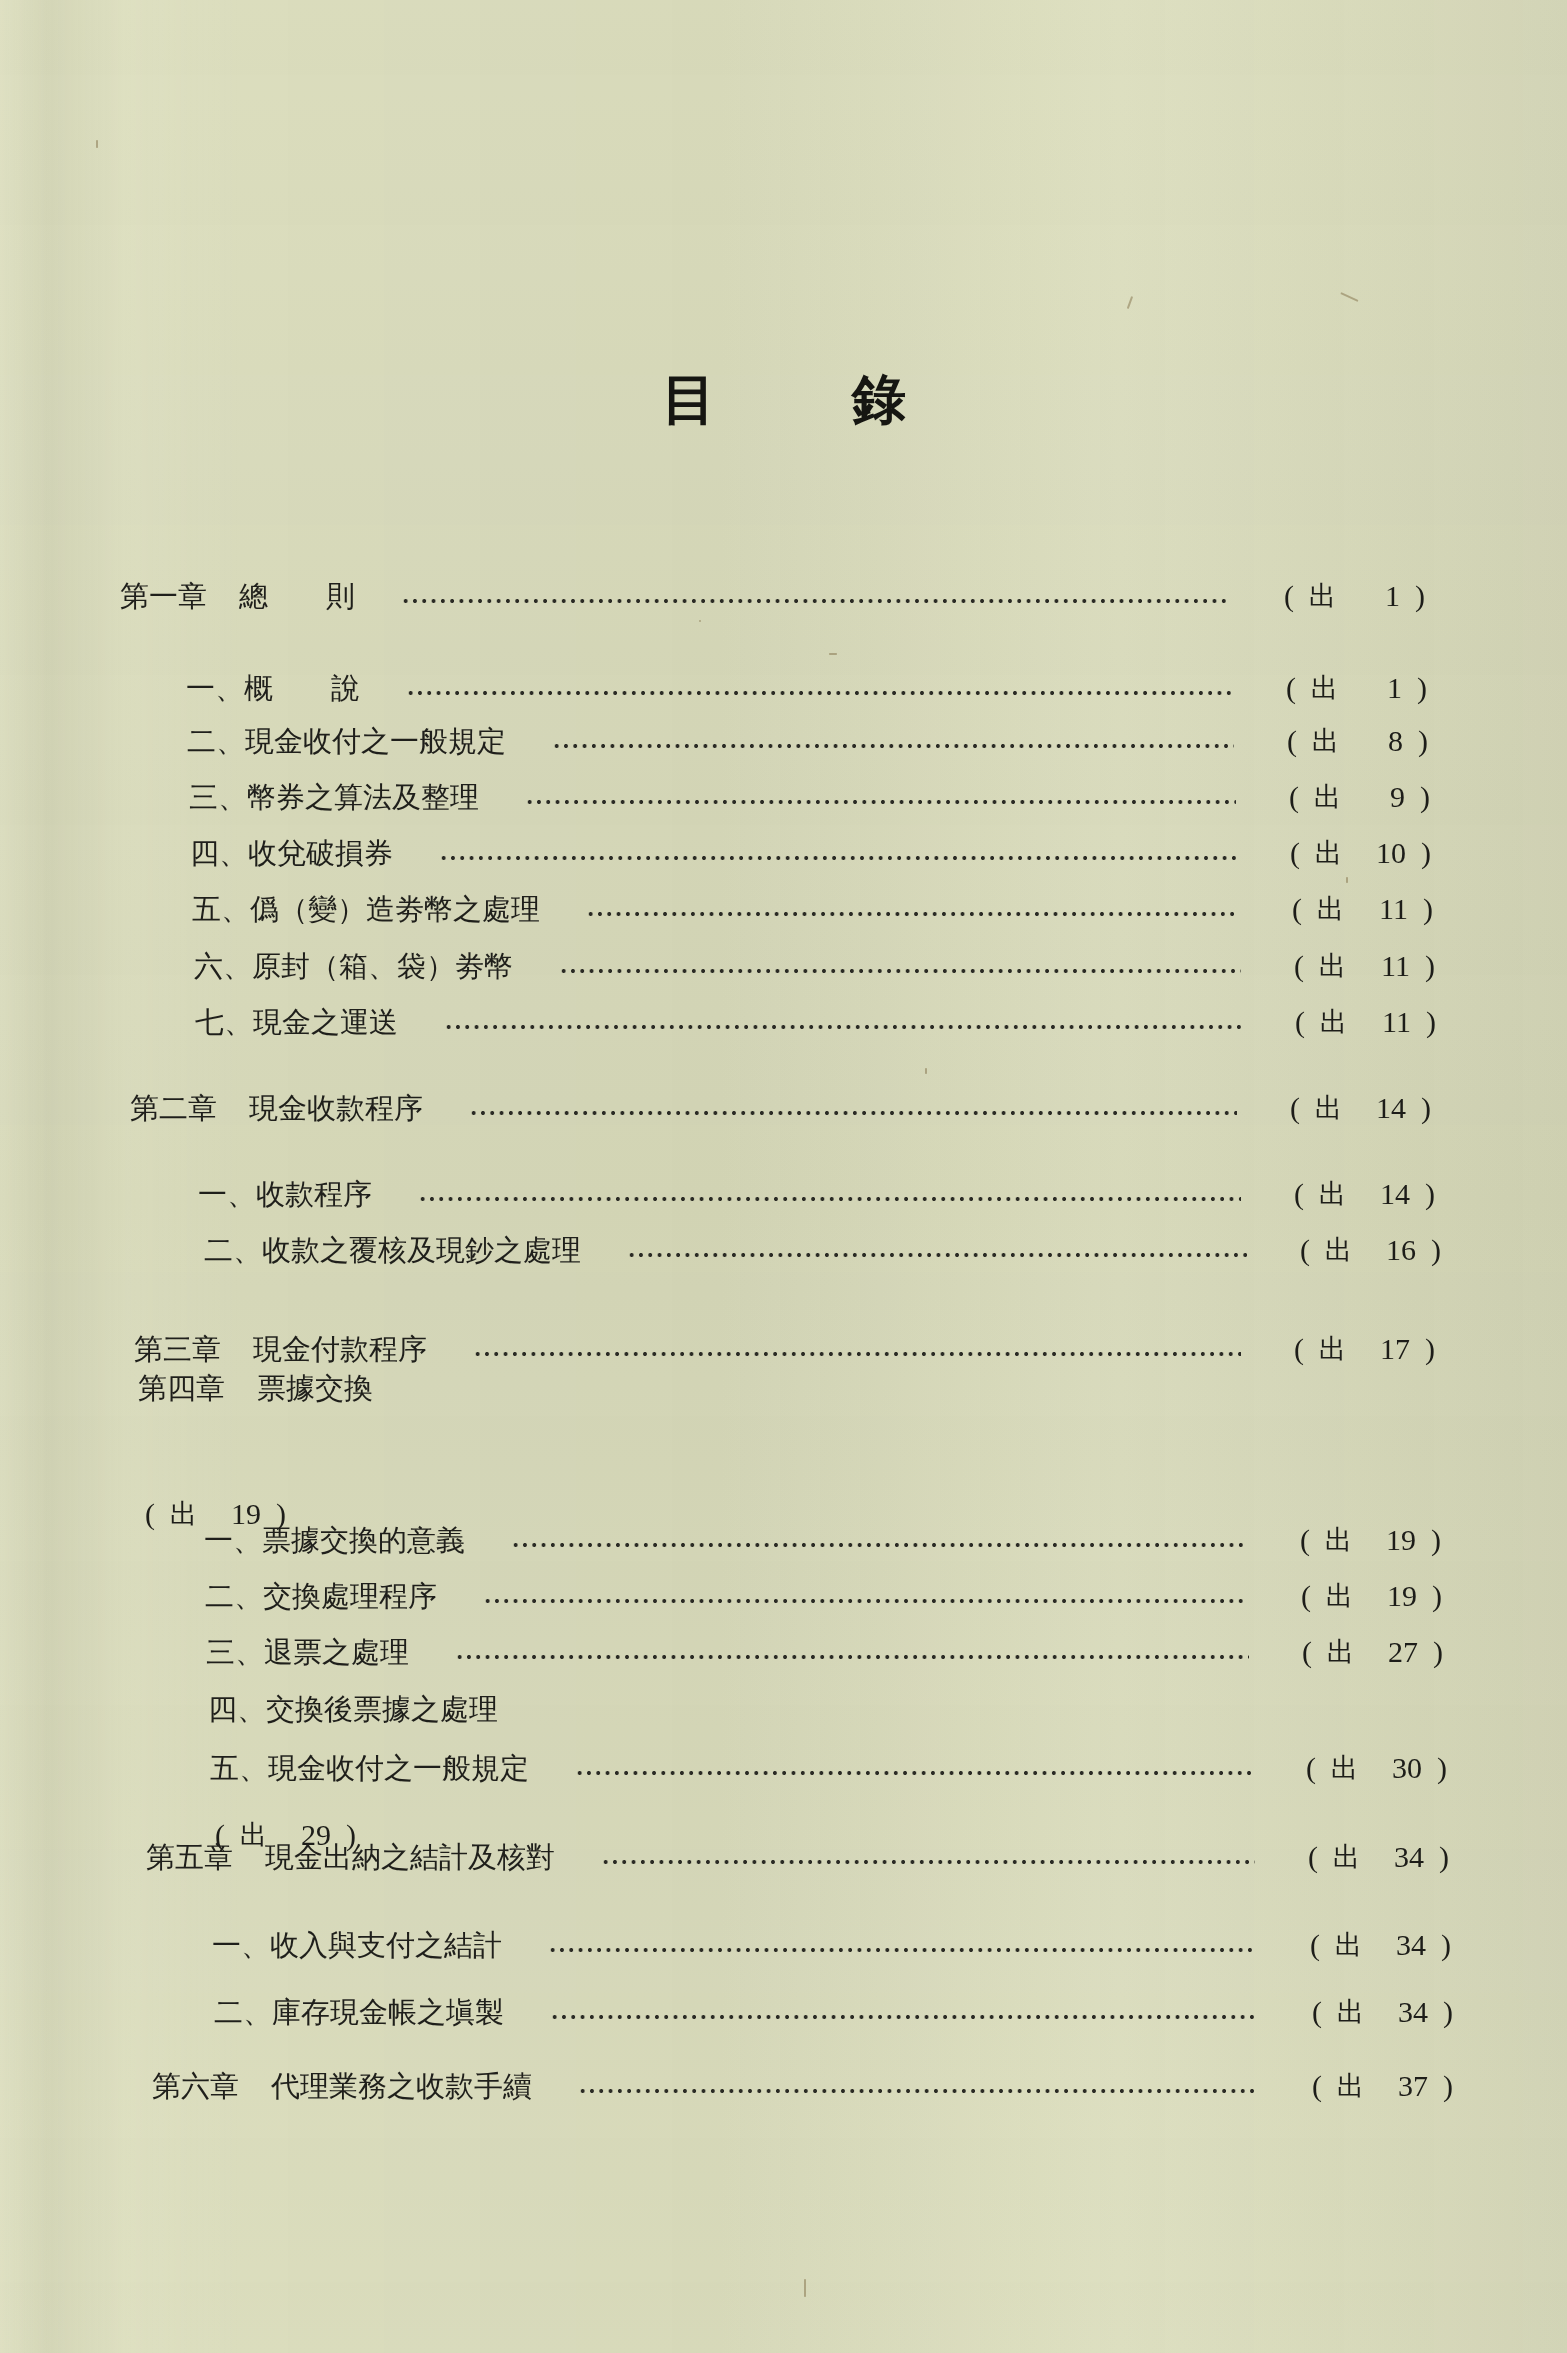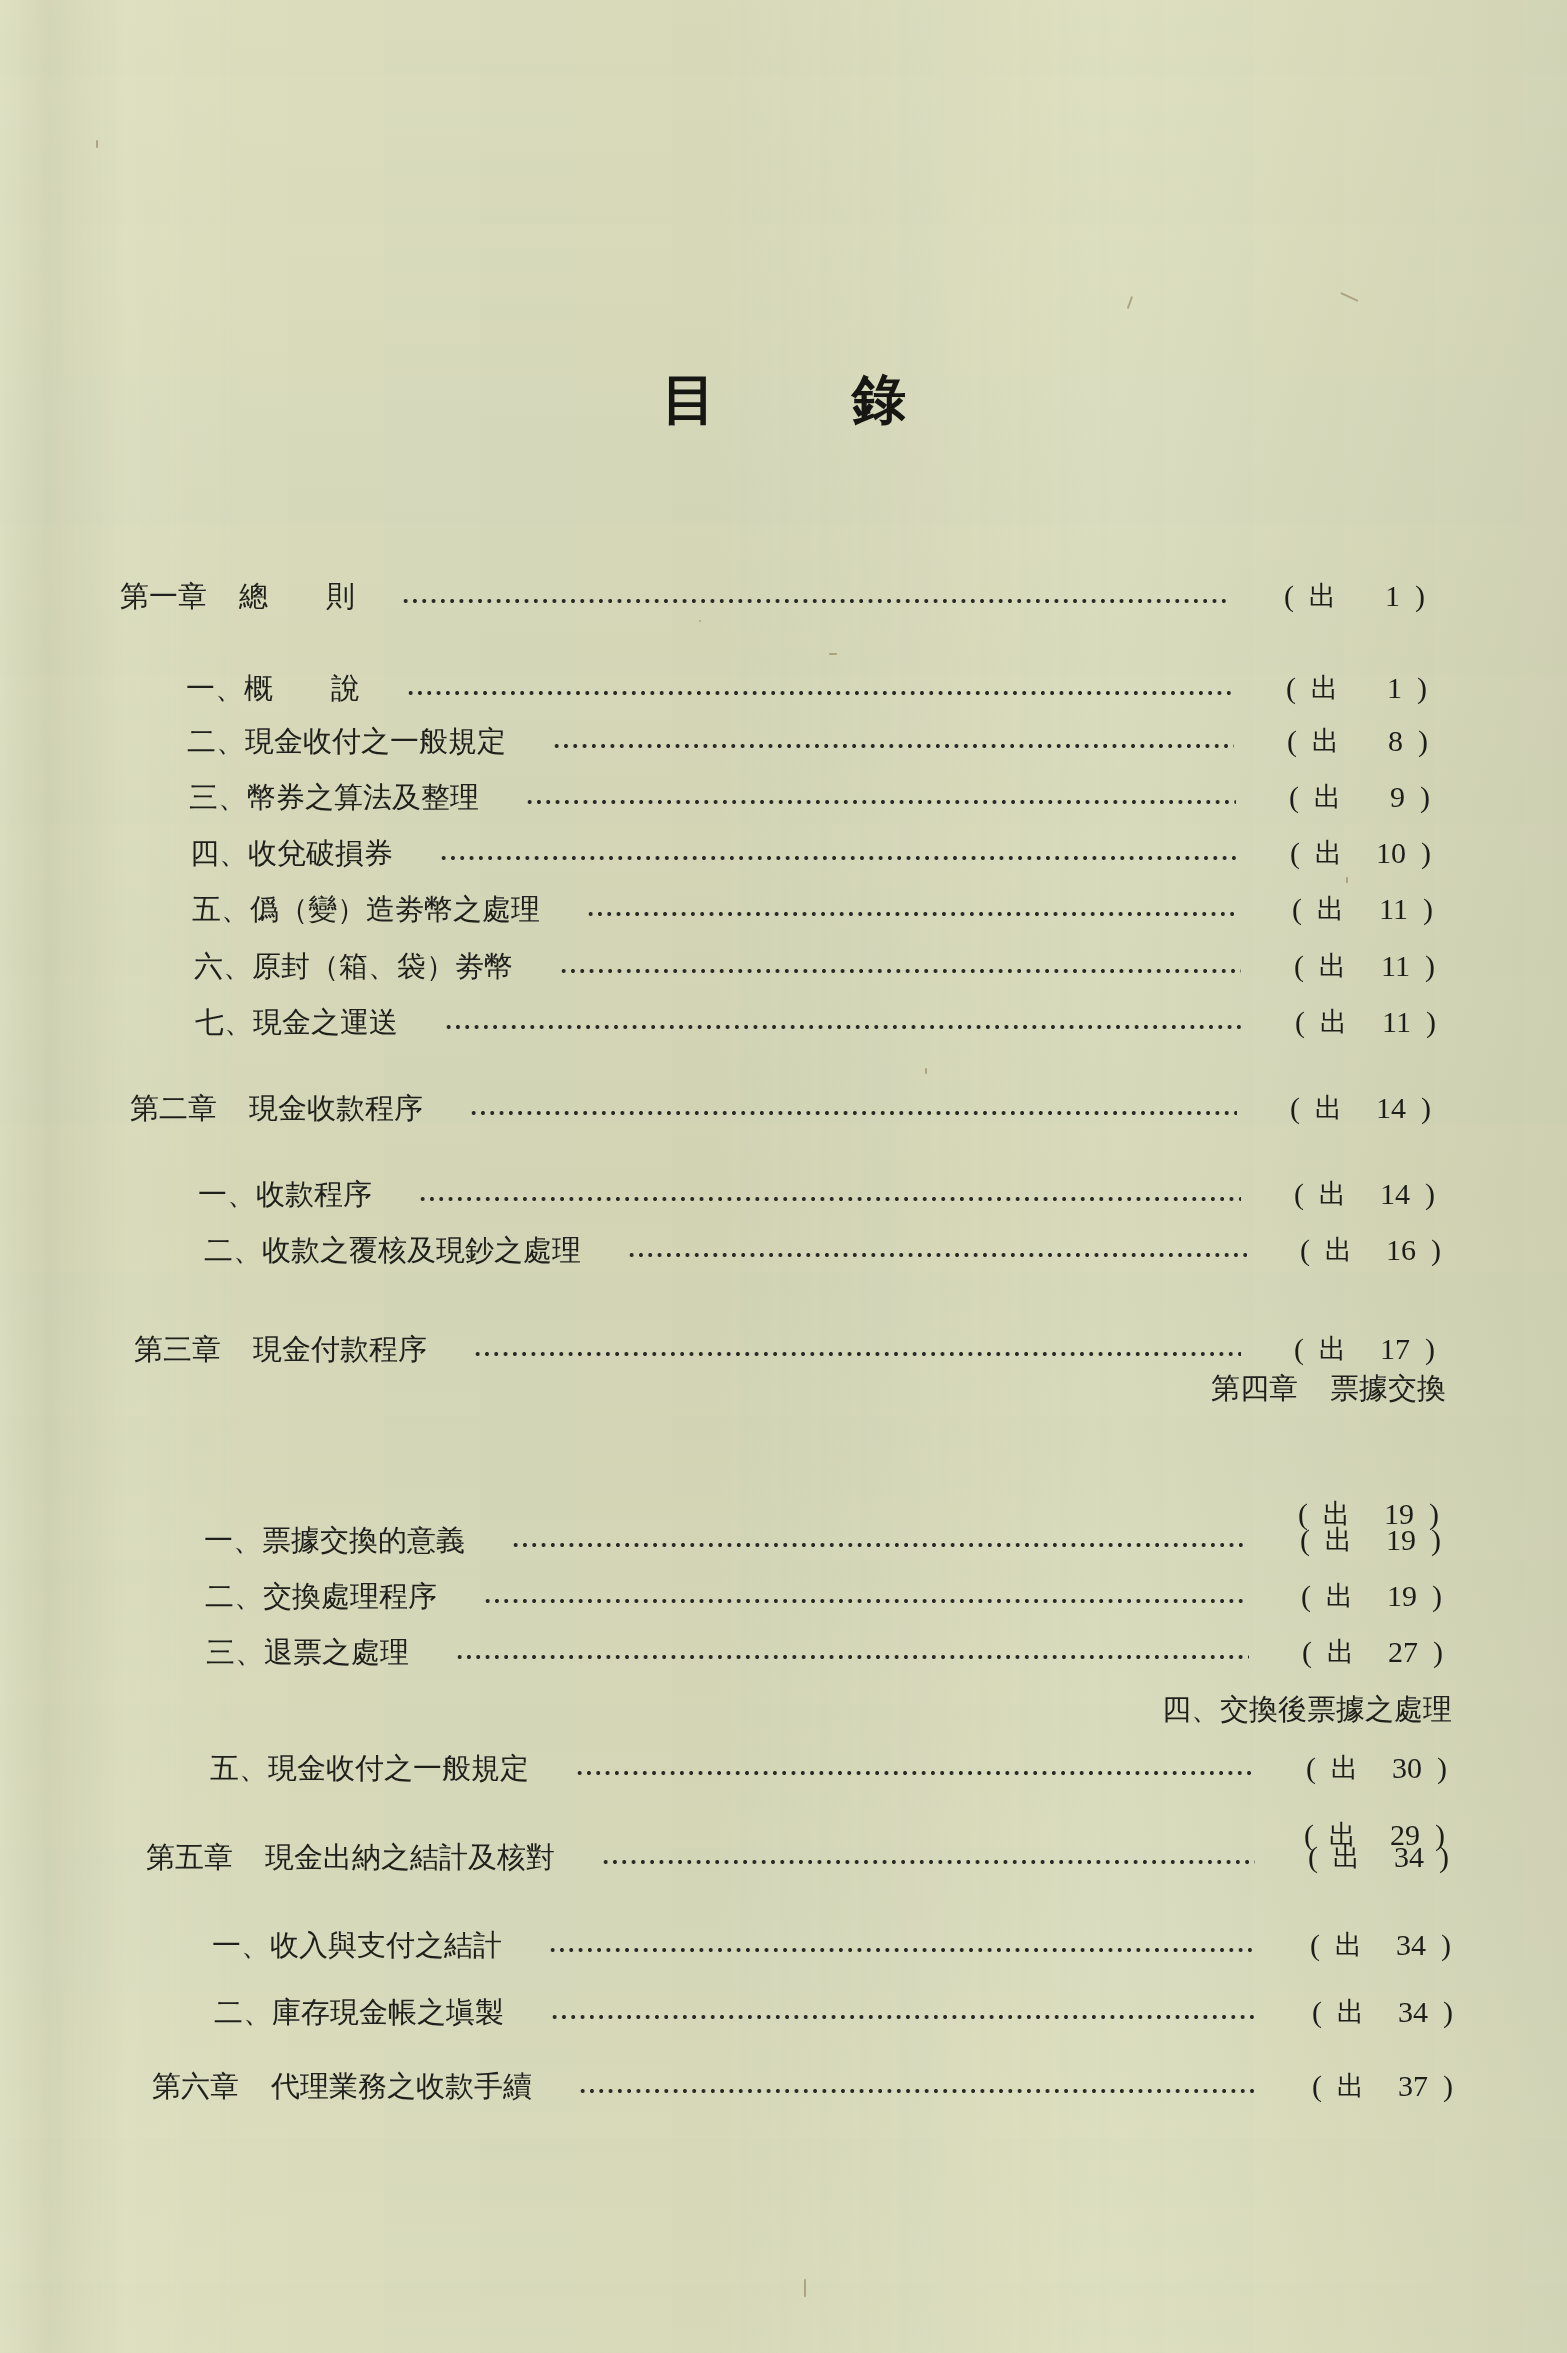--- a/index.html
+++ b/index.html
@@ -40,21 +40,21 @@
     letter-spacing: 0;
     color: #161612;
   }
   .title span { display: inline-block; }
   .title .gap { width: 136px; }
 
   .row {
     position: absolute;
     height: 40px;
     display: flex;
-    align-items: flex-end;
+    align-items: flex-start;
     font-size: 29px;
     line-height: 40px;
     white-space: nowrap;
     gap: 43px;
   }
   .row .label {
     flex: 0 0 auto;
     font-family: "DejaVu Sans", "Liberation Sans", sans-serif;
     font-weight: normal;
     color: #1f1f1b;

